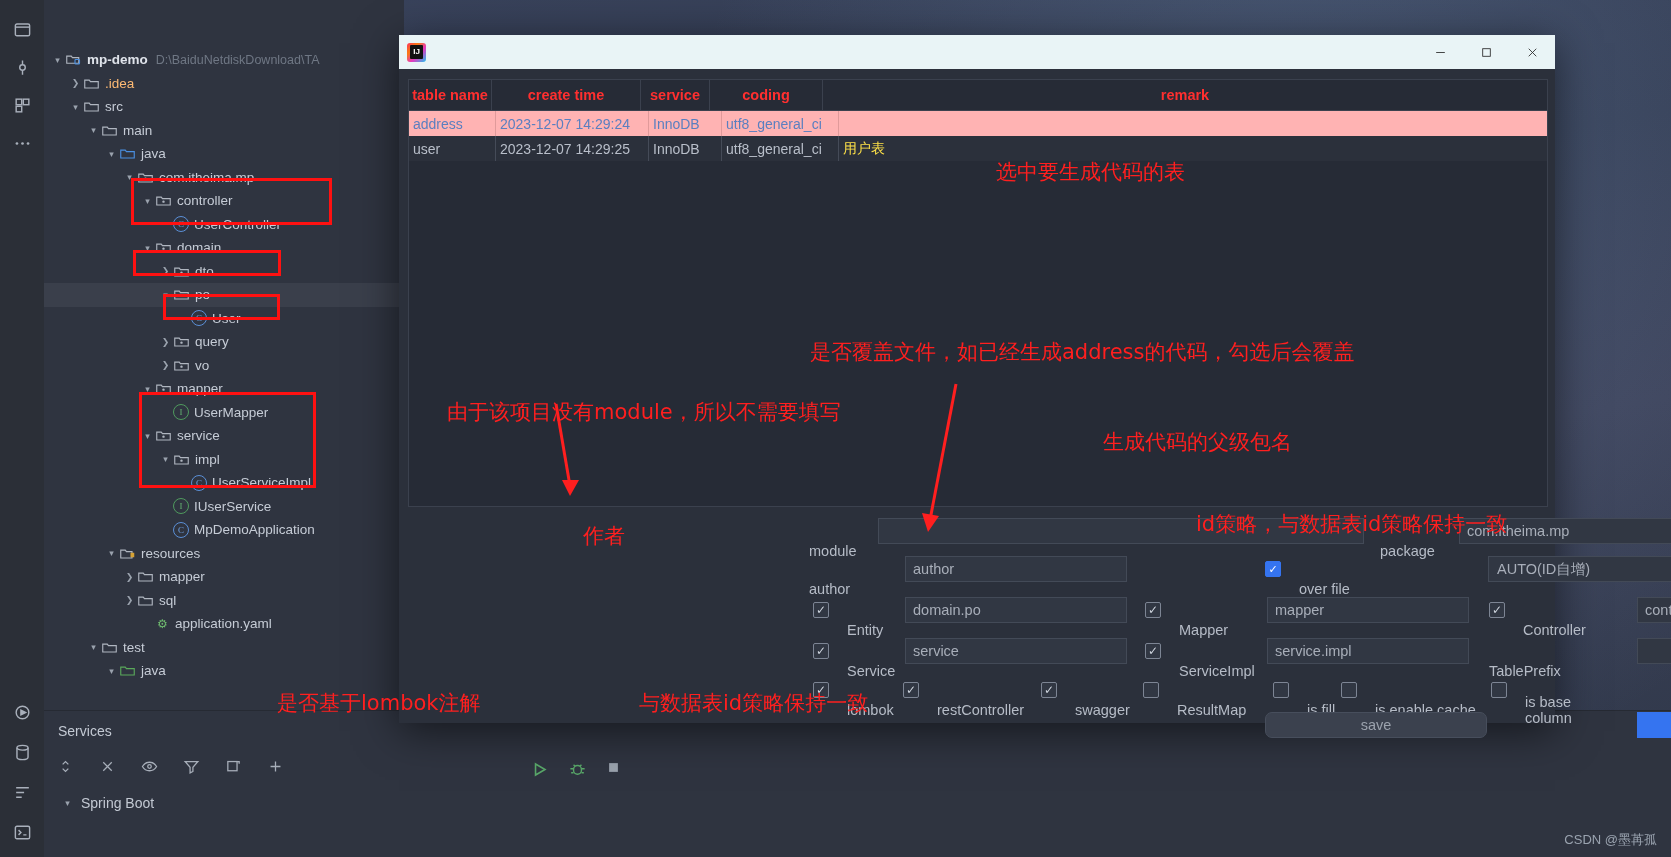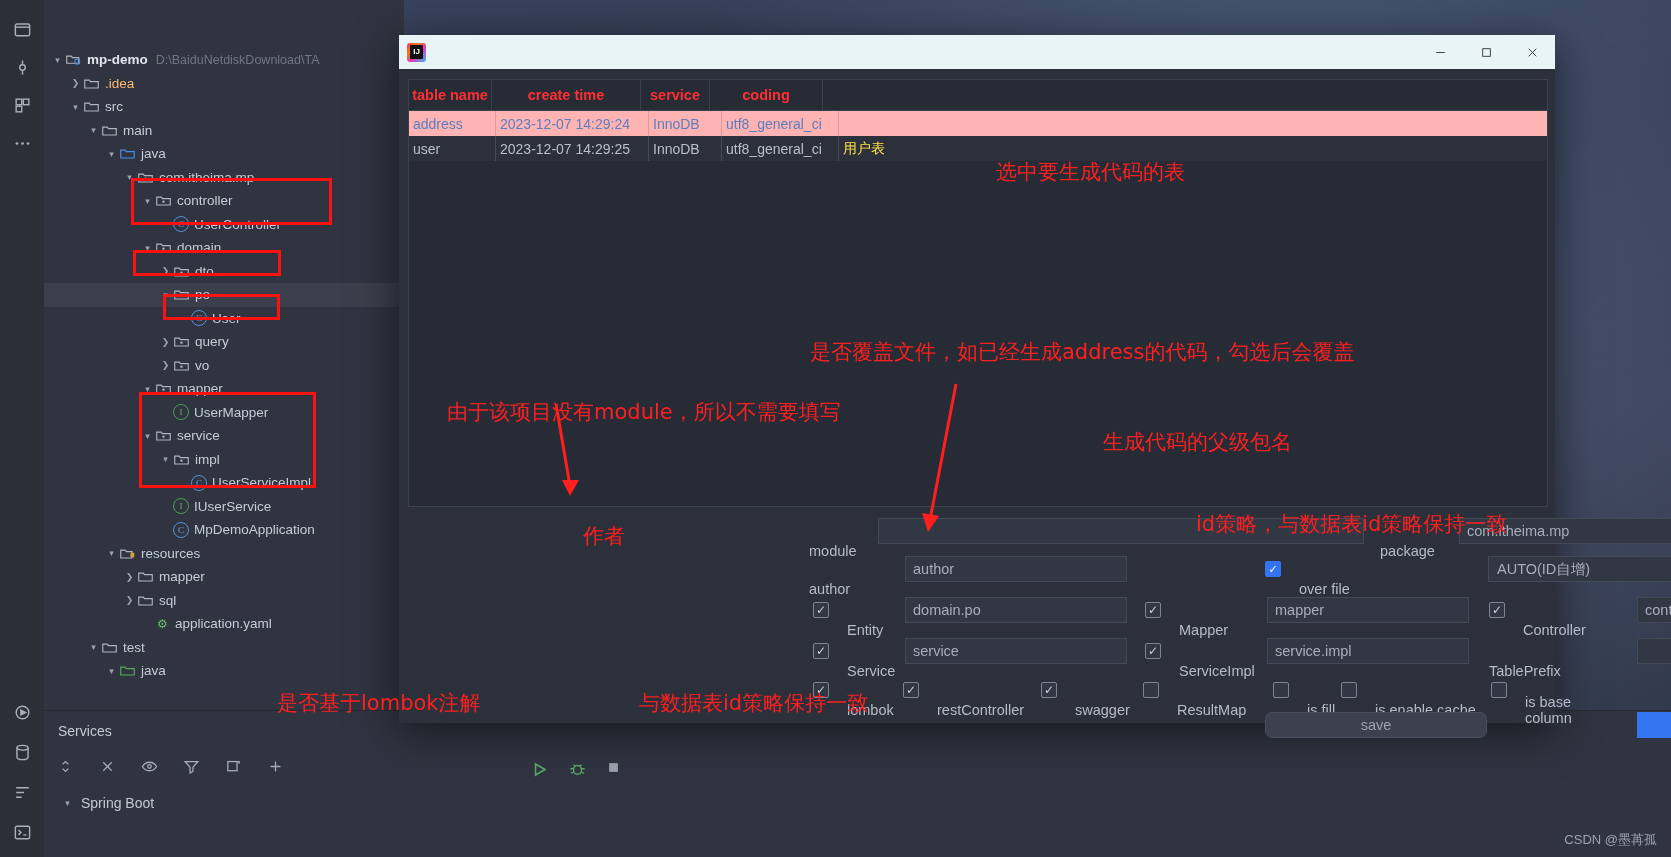--- a/index.html
+++ b/index.html
@@ -500,20 +500,21 @@
         </div>
     </div>
   </div>
 
   <div id="tableWrap">
     <div id="tblHeader">
         <div class="th c0">table name</div>
         <div class="th c1">create time</div>
         <div class="th c2">service</div>
         <div class="th c3">coding</div>
+        <div class="th c4" style="border-right: none;">remark</div>
       </div>
     <div id="tblBody">
         <div class="tr selected">
           <div class="td c0">address</div>
           <div class="td c1">2023-12-07 14:29:24</div>
           <div class="td c2">InnoDB</div>
           <div class="td c3">utf8_general_ci</div>
           <div class="td c4 remark" style="border-right: none;"></div>
         </div>
         <div class="tr normal">

